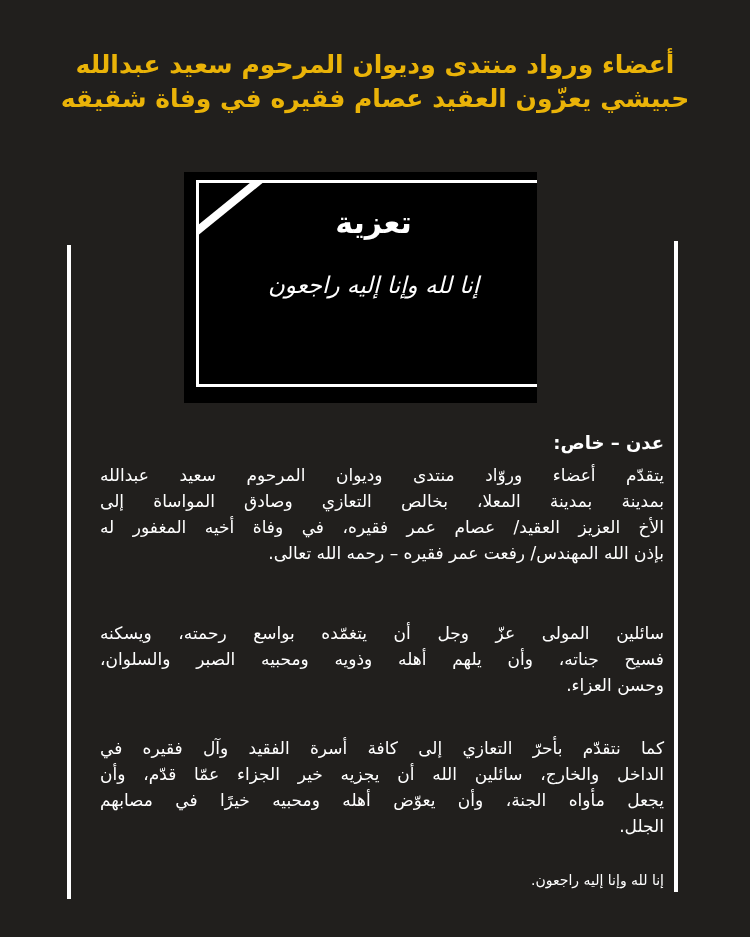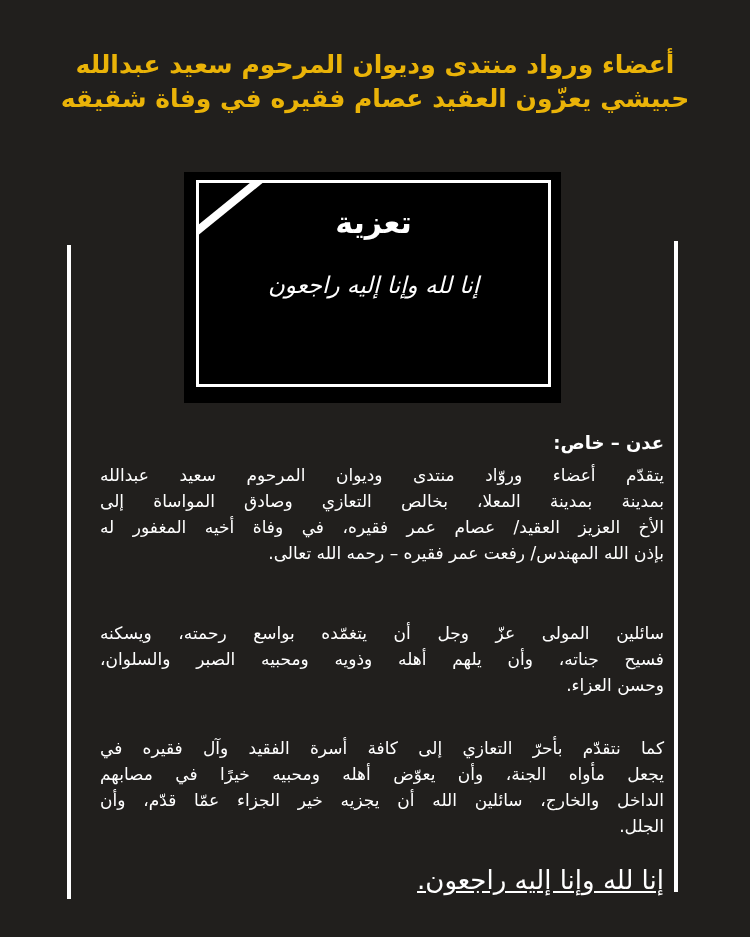--- a/index.html
+++ b/index.html
@@ -33,24 +33,25 @@
       width: 4px;
       background: #ffffff;
     }
     .vline.left { left: 67px; top: 245px; height: 654px; }
     .vline.right { left: 674px; top: 241px; height: 651px; }
 
     .banner {
       position: absolute;
       left: 184px;
       top: 172px;
-      width: 377px;
+      width: 327px;
       height: 231px;
       background: #000000;
       overflow: hidden;
+      padding-left: 26px;
     }
     .banner .frame {
       position: absolute;
       left: 12px;
       top: 8px;
       width: 355px;
       height: 207px;
       border: 3px solid #ffffff;
       box-sizing: border-box;
       overflow: hidden;
@@ -114,23 +115,22 @@
     .p1 { top: 462px; }
     .p2 { top: 620px; }
     .p3 { top: 735px; }
     .closing {
       position: absolute;
       left: 100px;
       top: 866px;
       width: 564px;
       direction: rtl;
       text-align: right;
-      font-size: 26px;
+      font-size: 14px;
       line-height: 28px;
-      text-decoration: underline;
     }
     .body-text span.line { display: block; text-align-last: justify; white-space: nowrap; }
     .body-text span.line.last { text-align-last: right; }
   </style>
 </head>
 <body>
 
 <div class="headline">
   <span>أعضاء ورواد منتدى وديوان المرحوم سعيد عبدالله</span>
   <span>حبيشي يعزّون العقيد عصام فقيره في وفاة شقيقه</span>
@@ -157,18 +157,18 @@
 </div>
 
 <div class="body-text p2">
   <span class="line">سائلين المولى عزّ وجل أن يتغمّده بواسع رحمته، ويسكنه</span>
   <span class="line">فسيح جناته، وأن يلهم أهله وذويه ومحبيه الصبر والسلوان،</span>
   <span class="line last">وحسن العزاء.</span>
 </div>
 
 <div class="body-text p3">
   <span class="line">كما نتقدّم بأحرّ التعازي إلى كافة أسرة الفقيد وآل فقيره في</span>
+  <span class="line">الداخل والخارج، سائلين الله أن يجزيه خير الجزاء عمّا قدّم، وأن</span>
   <span class="line">يجعل مأواه الجنة، وأن يعوّض أهله ومحبيه خيرًا في مصابهم</span>
-  <span class="line">الداخل والخارج، سائلين الله أن يجزيه خير الجزاء عمّا قدّم، وأن</span>
   <span class="line last">الجلل.</span>
 </div>
 
 <div class="closing">إنا لله وإنا إليه راجعون.</div>
 
 </body></html>

